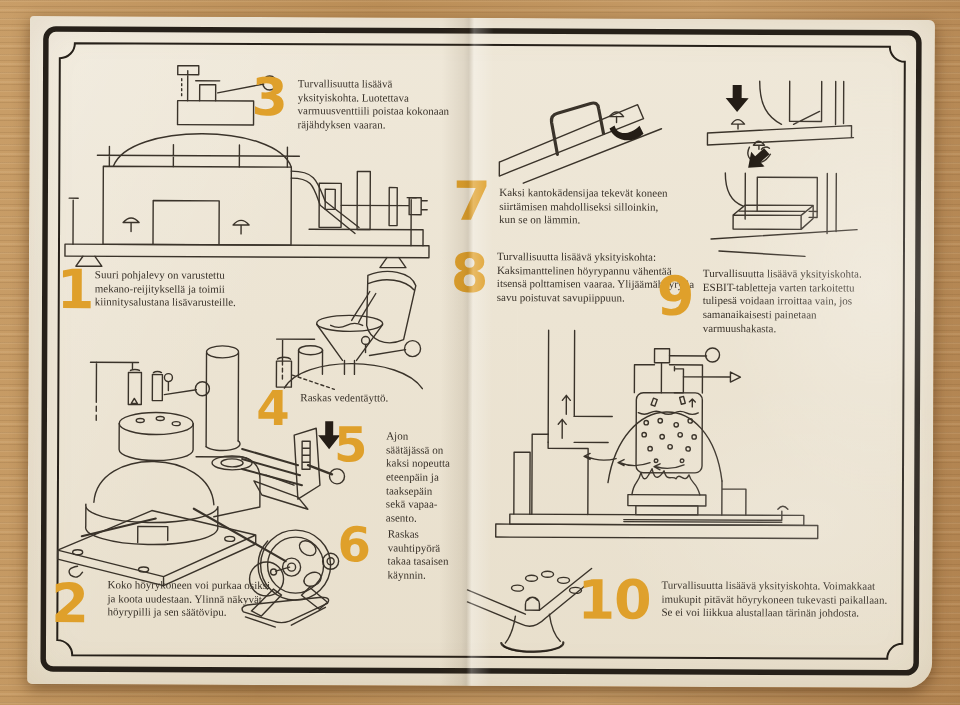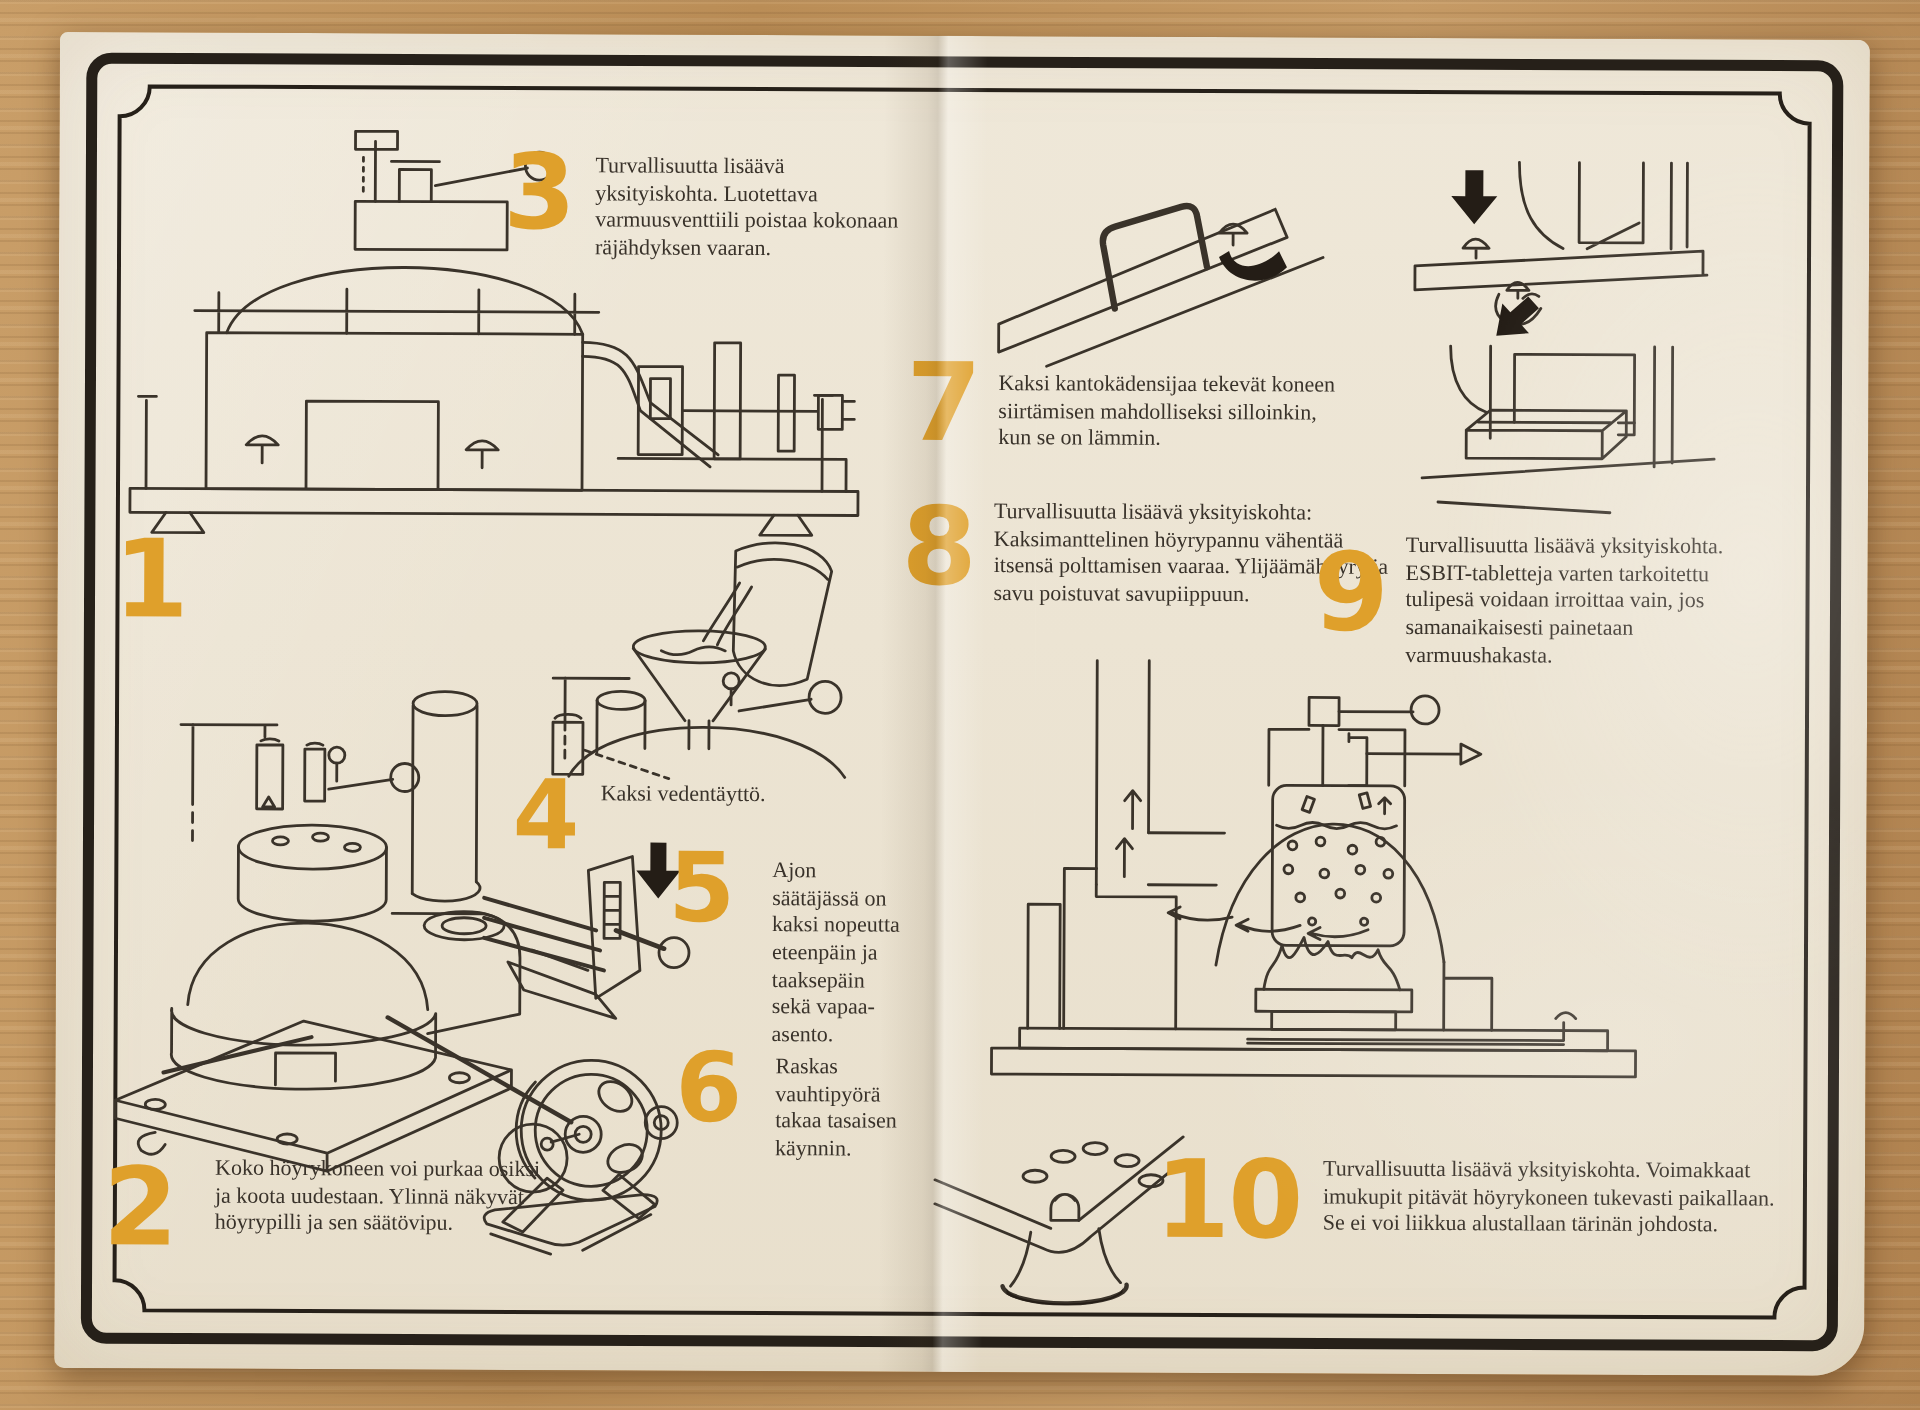--- a/index.html
+++ b/index.html
@@ -68,20 +68,21 @@
   </svg>
 
   <div class="step" style="left:222px;top:58px">
     <span class="num" style="font-size:52px">3</span>
   </div>
   <div class="step cap" style="left:268px;top:60px;width:152px">Turvallisuutta lisäävä yksityiskohta. Luotettava varmuusventtiili poistaa kokonaan räjähdyksen vaaran.</div>
 
   <div class="step" style="left:28px;top:250px">
     <span class="num" style="font-size:54px">1</span>
   </div>
+  <div class="step cap" style="left:66px;top:252px;width:154px">Suuri pohjalevy on varustettu mekano-reijityksellä ja toimii kiinnitysalustana lisävarusteille.</div>
 
   <svg class="illu" style="left:16px;top:312px" width="226" height="266" viewBox="0 0 226 266">
     <g class="ln">
       <path d="M14 222 L120 248 L212 206 L108 182 Z M14 222 v9 L120 257 L212 215 v-9 M120 248 v9"></path>
       <ellipse cx="34" cy="224" rx="5" ry="2.5"></ellipse>
         <ellipse cx="100" cy="241" rx="5" ry="2.5"></ellipse>
         <ellipse cx="186" cy="210" rx="5" ry="2.5"></ellipse>
       <path d="M34 238 q-12 2 -7 9 q7 5 12 -3"></path>
       <path d="M50 174 C54 118 166 120 170 176"></path>
       <path d="M42 176 a66 17 0 0 0 132 2 M42 176 v22 a66 17 0 0 0 132 2 v-22"></path>
@@ -125,21 +126,21 @@
       <circle cx="93" cy="77" r="4"></circle>
         <path d="M93 81 v8"></path>
       <path d="M4 98 h15 v26 h-15 z M5 96 a7 3 0 0 1 13 0"></path>
       <path d="M20 112 L62 126" stroke-dasharray="3 3"></path>
     </g>
   </svg>
 
   <div class="step" style="left:228px;top:370px">
     <span class="num" style="font-size:48px">4</span>
   </div>
-  <div class="step cap" style="left:272px;top:374px;width:140px">Kaksi vedentäyttö.</div>
+  <div class="step cap" style="left:272px;top:374px;width:140px">Raskas vedentäyttö.</div>
 
   <svg class="illu" style="left:212px;top:402px" width="108" height="98" viewBox="0 0 108 98">
     <g class="ln">
       <path d="M2 30 L58 46 M2 40 L60 56 M2 50 L62 66" stroke-width="2"></path>
       <path d="M54 16 L76 9 L80 66 L58 80 Z"></path>
       <path d="M62 22 h8 v28 h-8 z M62 29 h8 M62 36 h8 M62 43 h8"></path>
       <path d="M68 46 L92 55" stroke-width="2.4"></path>
         <circle cx="97" cy="57" r="7.5"></circle>
       <path d="M14 62 L58 78 L68 90 L22 76 Z M26 56 L54 66"></path>
     </g>

